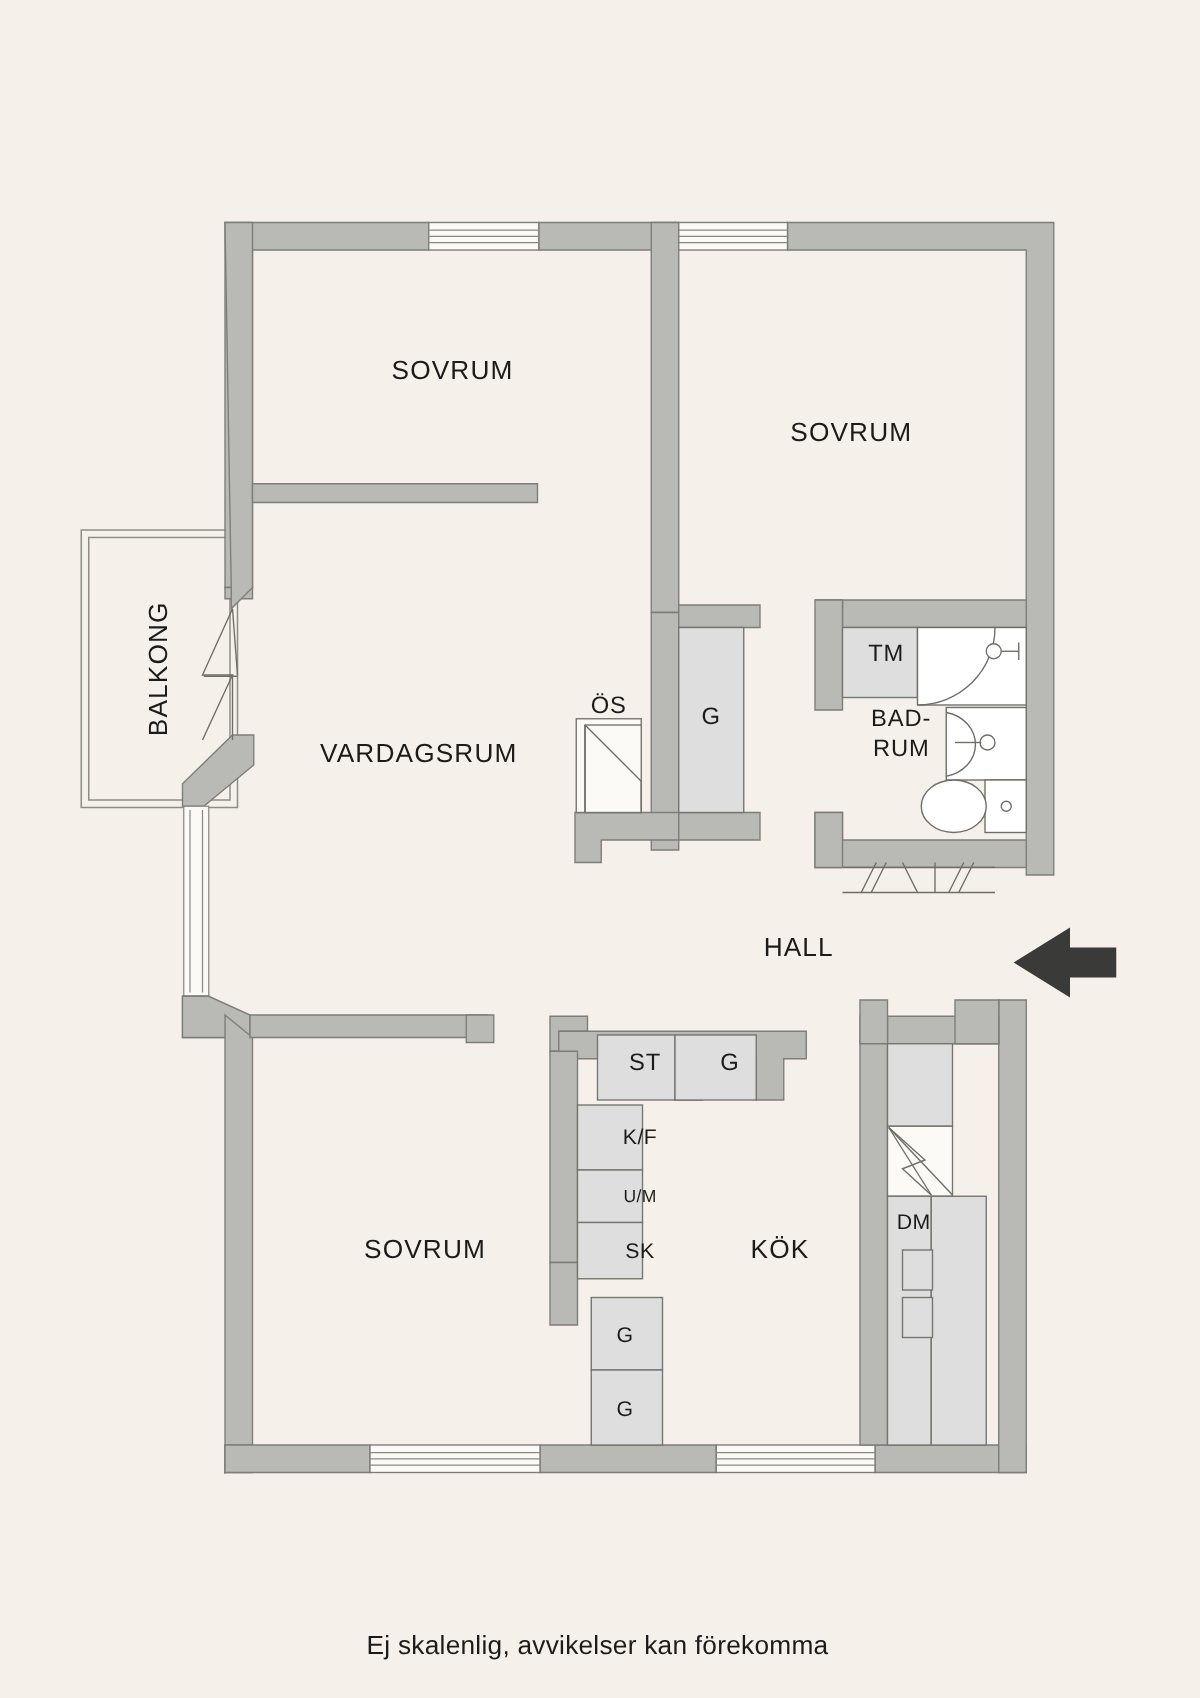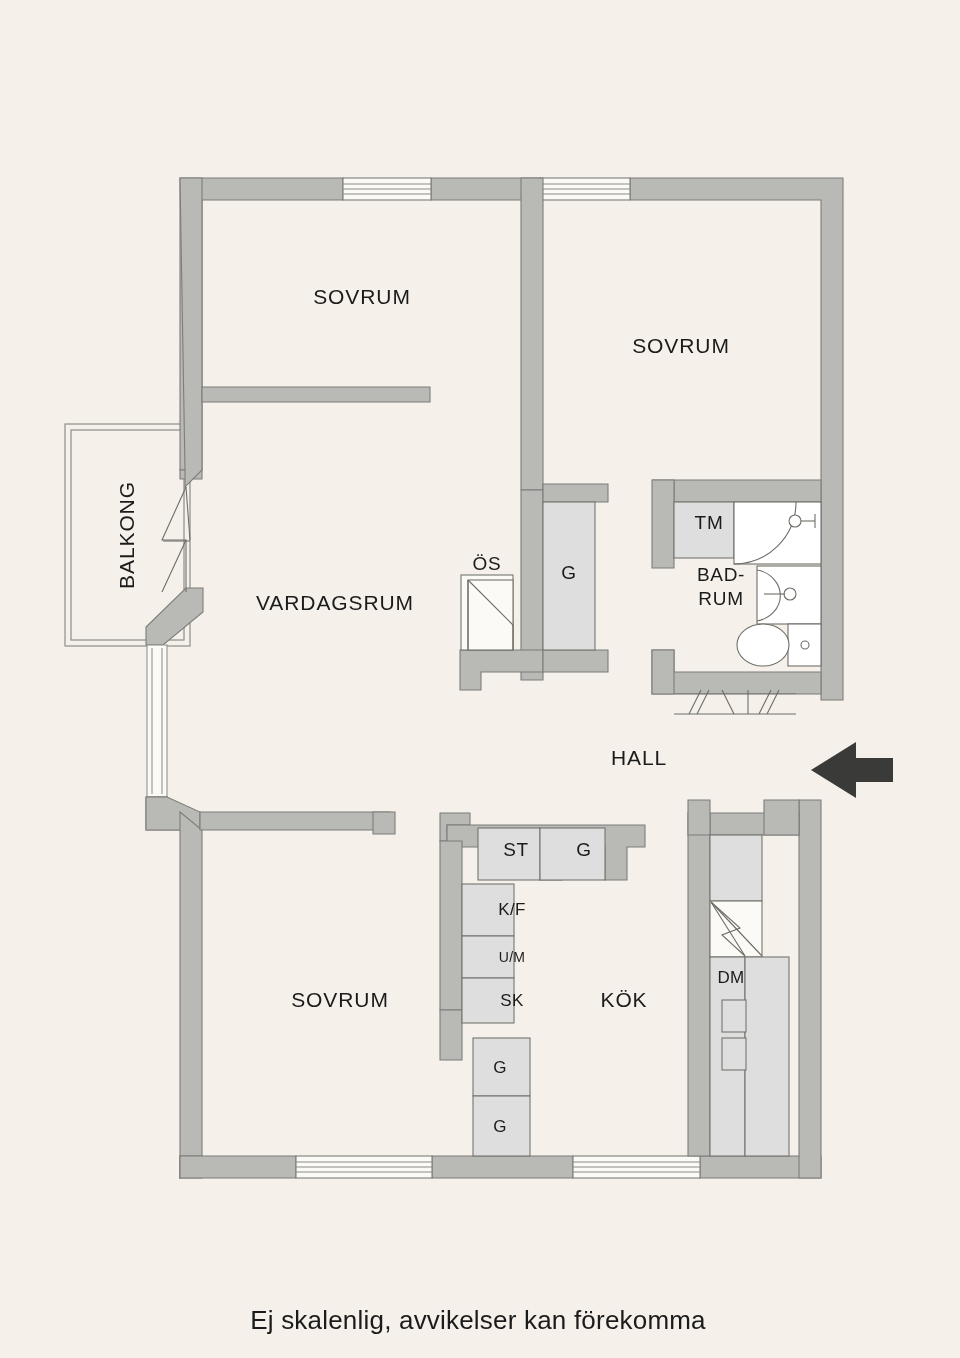--- a/index.html
+++ b/index.html
@@ -78,21 +78,21 @@
   .lbl-md { font-size: 19px; letter-spacing: 0.7px; }
   .lbl-sm { font-size: 17px; letter-spacing: 0.4px; }
   .lbl-xs { font-size: 14px; letter-spacing: 0.3px; }
   .caption {
     position: absolute;
     left: 0;
     top: 1305px;
     width: 956px;
     text-align: center;
     font-family: "Liberation Sans", sans-serif;
-    font-size: 26px;
+    font-size: 21px;
     color: #1b1b1b;
     letter-spacing: 0.2px;
   }
 </style>
 </head>
 <body>
 
 <div id="plan-root">
 <svg id="floorplan-svg" viewBox="0 0 960 1358" xmlns="http://www.w3.org/2000/svg">
 

